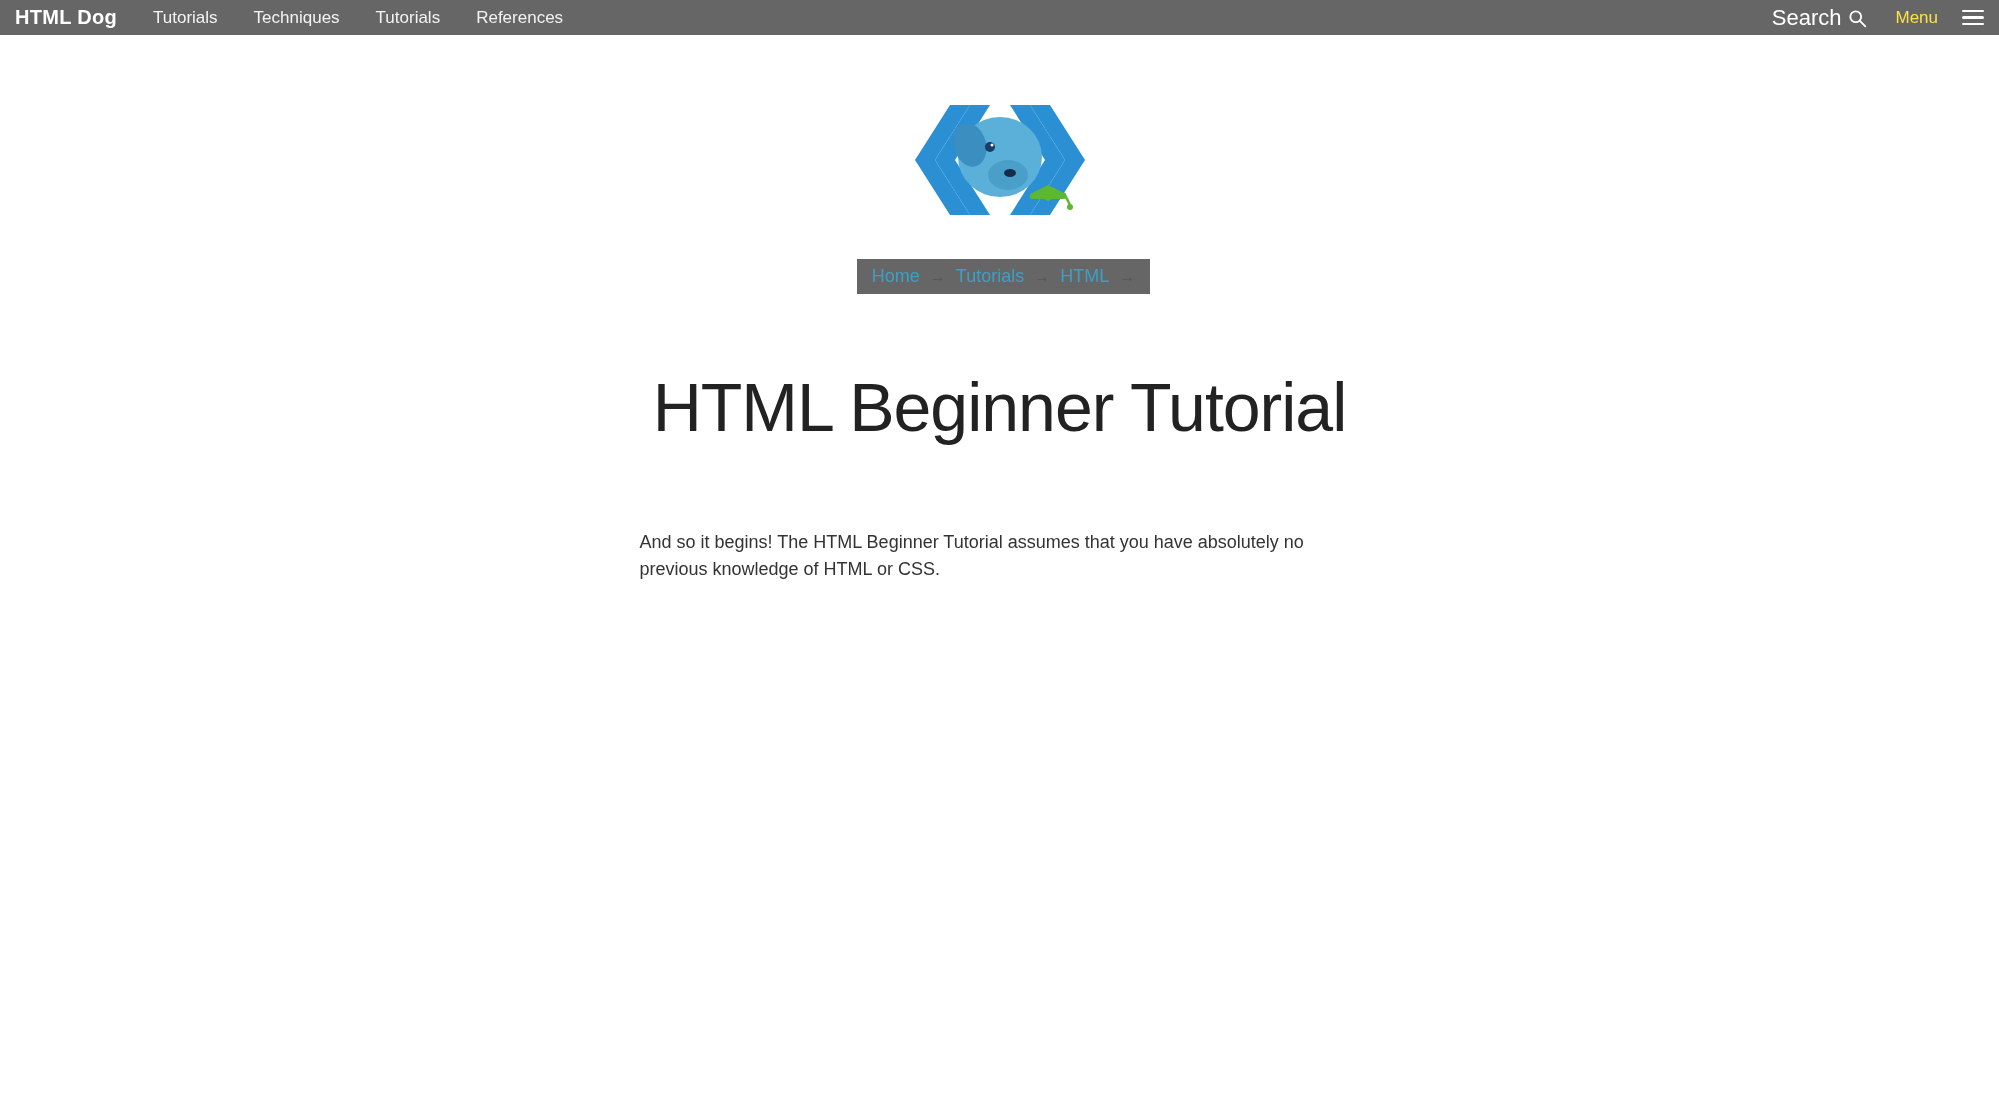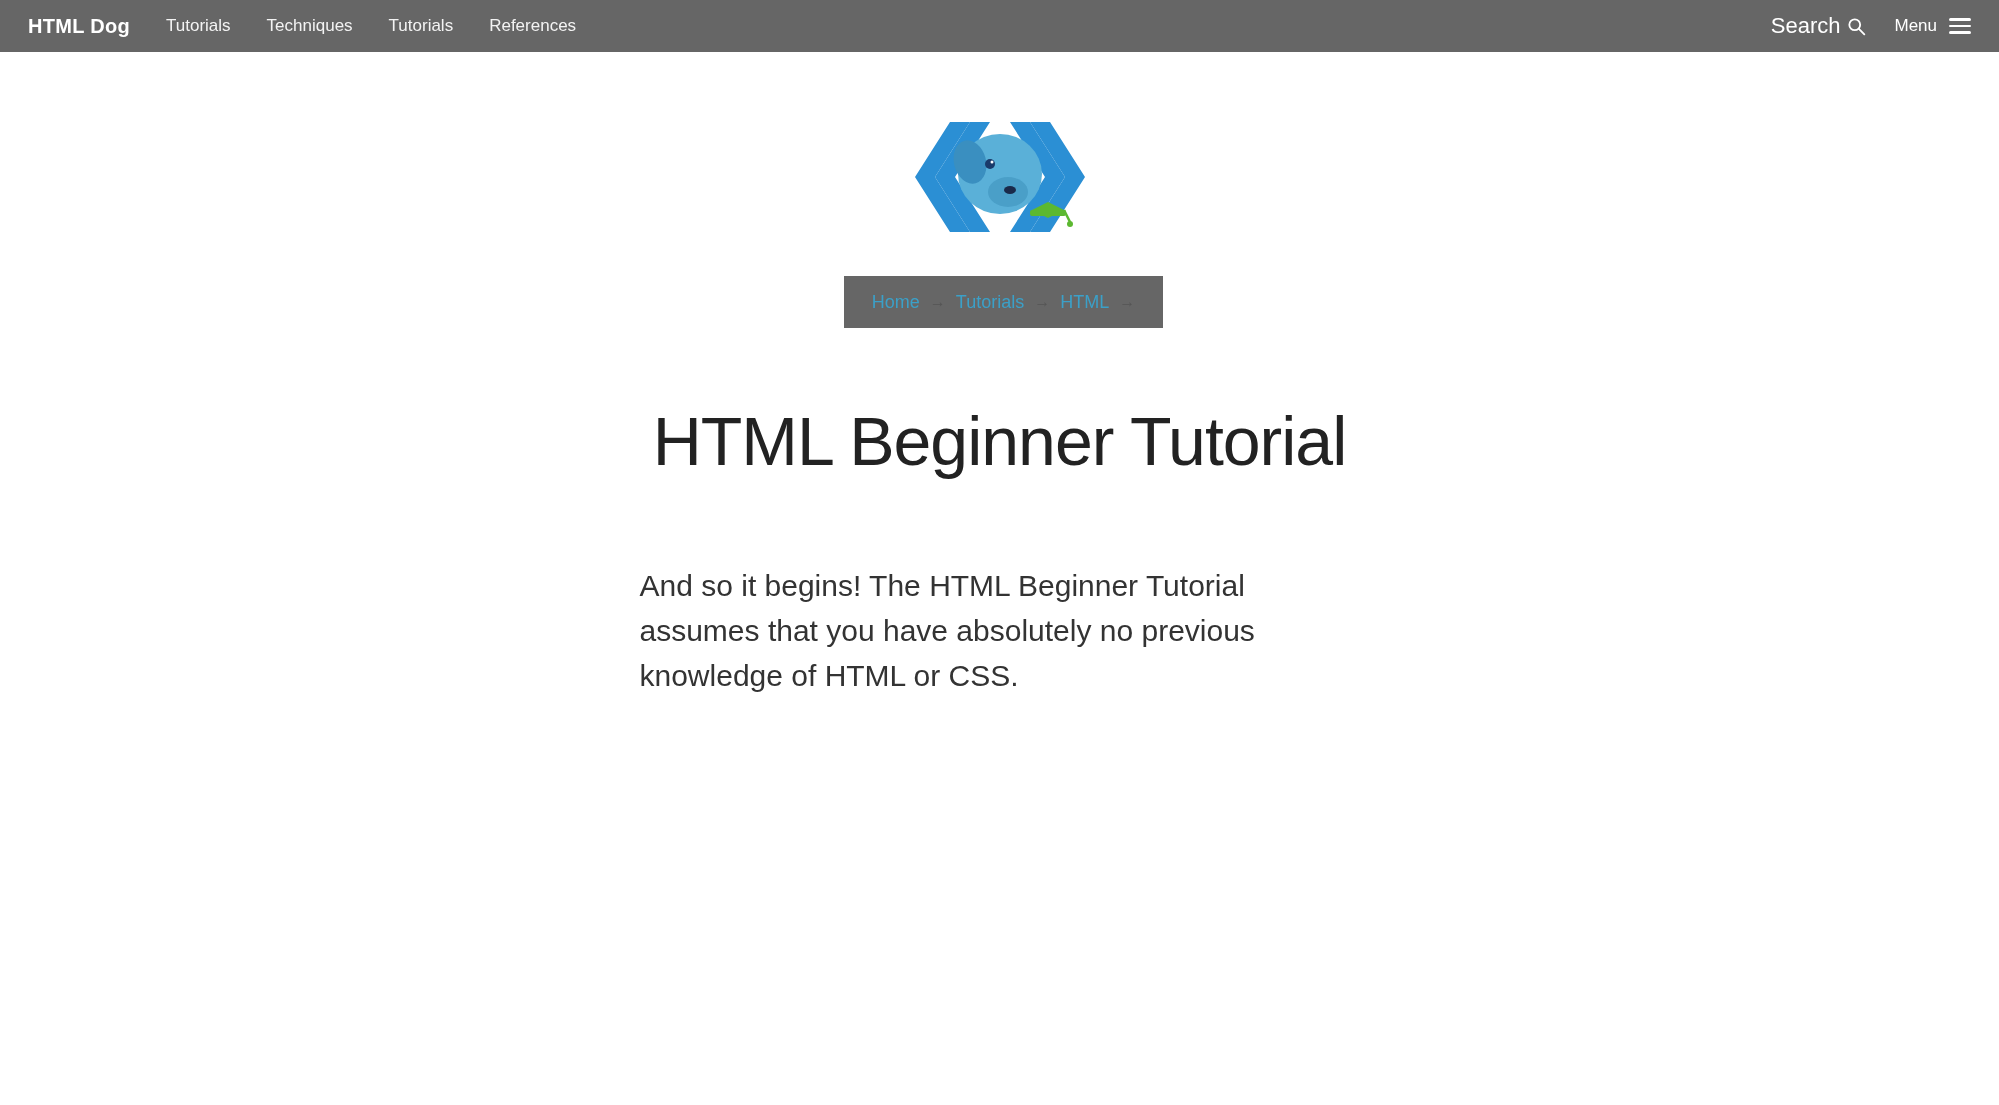--- a/index.html
+++ b/index.html
@@ -13,22 +13,22 @@
       background: #ffffff;
       color: #222;
       min-height: 1105px;
     }
 
     
     nav {
       background: #666666;
       display: flex;
       align-items: center;
-      padding: 0 28px;
-      height: 52px;
+      padding: 0 15px;
+      height: 35px;
     }
 
     .nav-brand {
       color: #ffffff;
       font-weight: 700;
       font-size: 20px;
       margin-right: 36px;
       white-space: nowrap;
       letter-spacing: 0.3px;
     }
@@ -64,22 +64,22 @@
     }
 
     .search-icon-svg {
       width: 20px;
       height: 20px;
     }
 
     .nav-menu {
       display: flex;
       align-items: center;
-      gap: 12px;
-      color: #ffffff;
+      gap: 24px;
+      color: #fde047;
       font-size: 17px;
       cursor: pointer;
     }
 
     .menu-icon {
       display: flex;
       flex-direction: column;
       gap: 4px;
       width: 22px;
     }
@@ -139,21 +139,21 @@
       color: #222;
       text-align: center;
       line-height: 1.2;
       margin-bottom: 80px;
       letter-spacing: -1px;
       margin-top: 25px;
     }
 
     
     .description {
-      font-size: 30px;
+      font-size: 18px;
       color: #333;
       line-height: 1.5;
       max-width: 720px;
       text-align: left;
       font-weight: 400;
     }
   </style>
 </head>
 <body>
 

